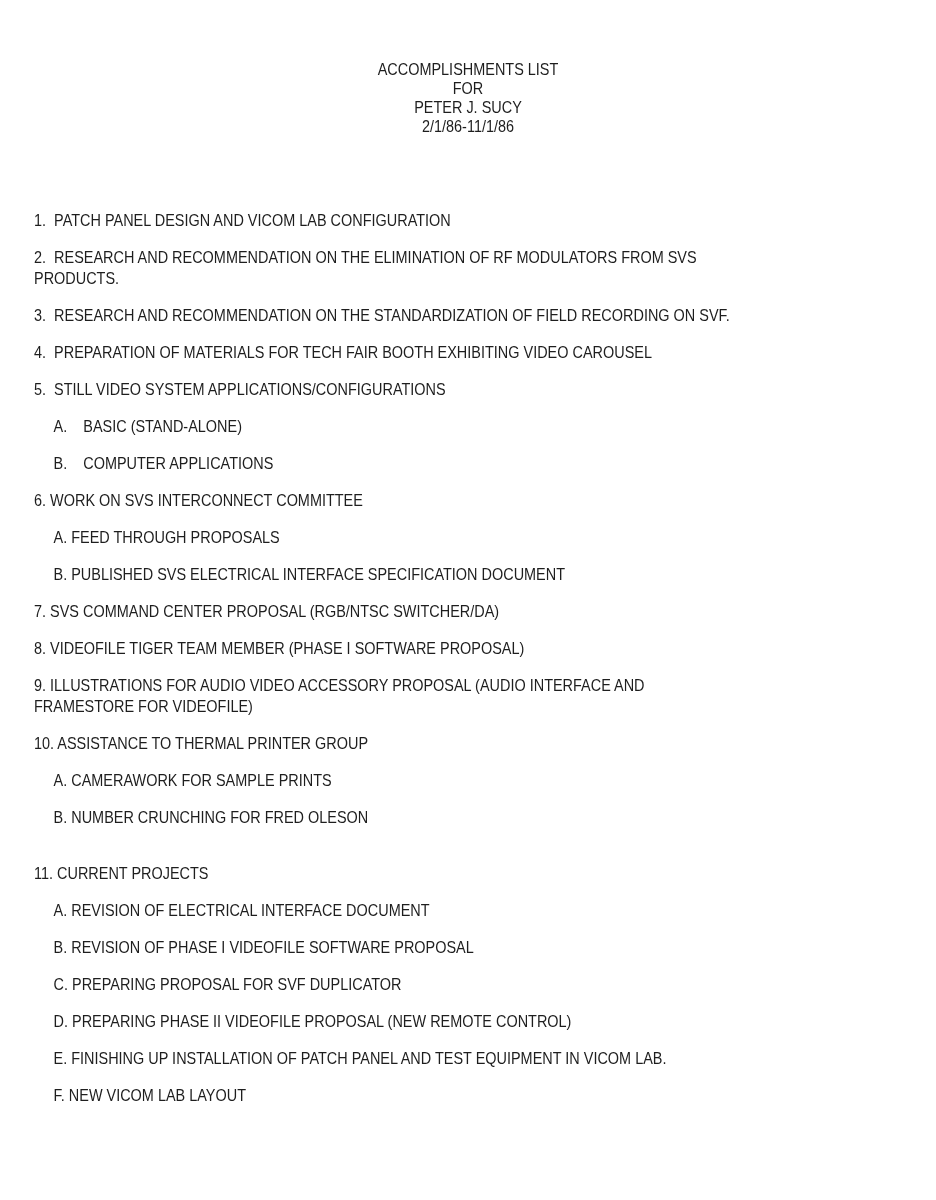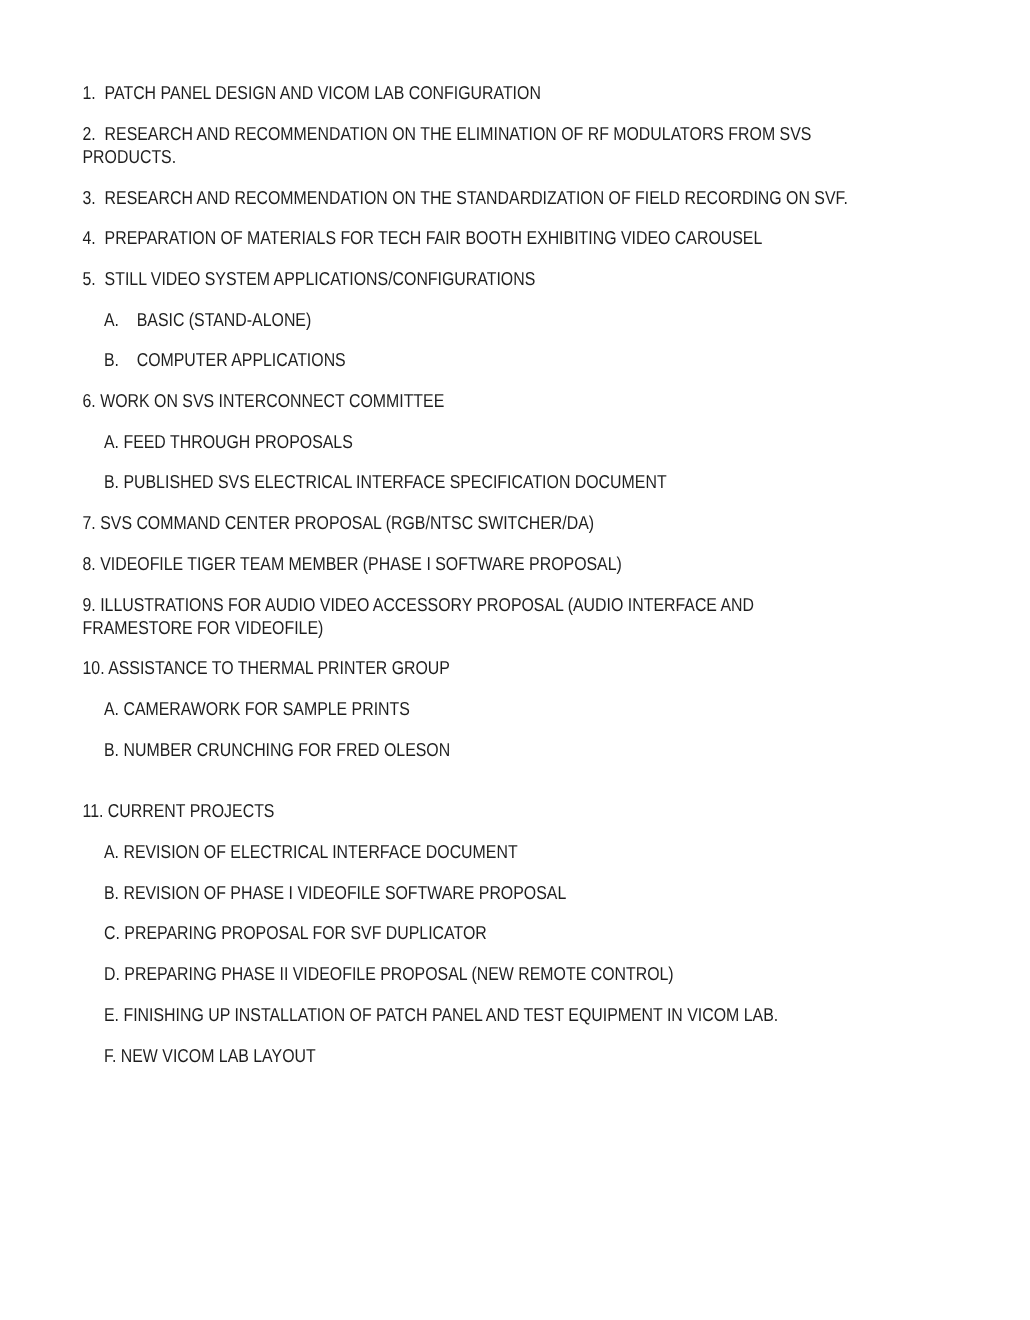--- a/index.html
+++ b/index.html
@@ -18,35 +18,41 @@
     white-space: pre;          
     margin: 0;
   }
   
   .doc-header { padding-top: 60px; text-align: center; }
   .doc-header .line {
     line-height: 19px;
     transform: scaleX(0.85);
     transform-origin: 50% 50%;
   }
-  .doc-body { padding-left: 75px; padding-top: 74px; padding-right: 0; }
+  .doc-body { padding-left: 34px; padding-top: 74px; padding-right: 0; }
   .doc-body .line {
     line-height: 21px;
     margin: 0 0 16px 0;
     transform: scaleX(0.85);
     transform-origin: 0 50%;
   }
   .sub { padding-left: 23px; }
   .gap-before { margin-top: 35px !important; }
 </style>
 </head>
 <body>
 
 <div class="page">
 
+  <header class="doc-header">
+    <p class="line">ACCOMPLISHMENTS LIST</p>
+    <p class="line">FOR</p>
+    <p class="line">PETER J. SUCY</p>
+    <p class="line">2/1/86-11/1/86</p>
+  </header>
 
   <main class="doc-body">
     <p class="line">1.  PATCH PANEL DESIGN AND VICOM LAB CONFIGURATION</p>
     <p class="line">2.  RESEARCH AND RECOMMENDATION ON THE ELIMINATION OF RF MODULATORS FROM SVS
 PRODUCTS.</p>
     <p class="line">3.  RESEARCH AND RECOMMENDATION ON THE STANDARDIZATION OF FIELD RECORDING ON SVF.</p>
     <p class="line">4.  PREPARATION OF MATERIALS FOR TECH FAIR BOOTH EXHIBITING VIDEO CAROUSEL</p>
     <p class="line">5.  STILL VIDEO SYSTEM APPLICATIONS/CONFIGURATIONS</p>
     <p class="line sub">A.    BASIC (STAND-ALONE)</p>
     <p class="line sub">B.    COMPUTER APPLICATIONS</p>

